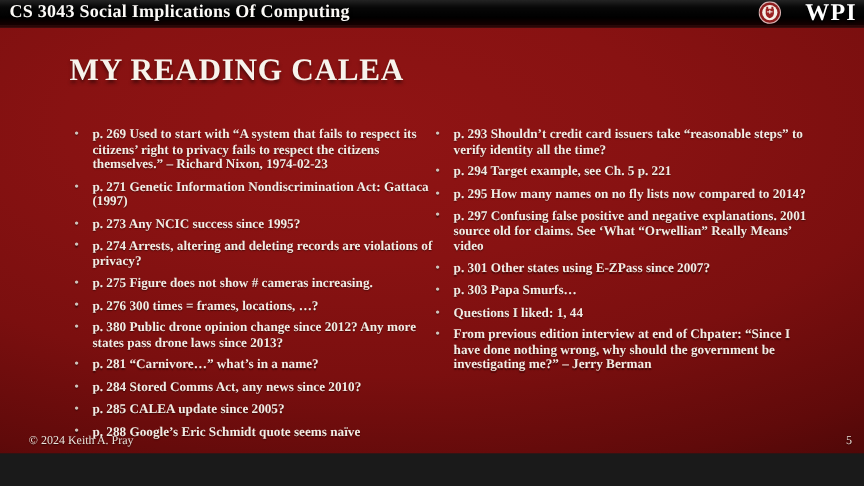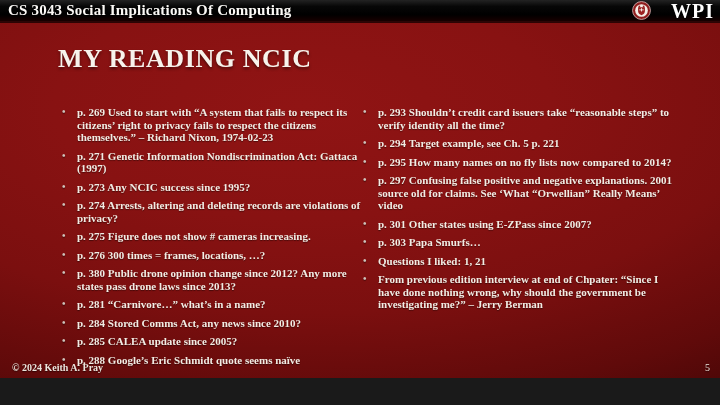--- a/index.html
+++ b/index.html
@@ -57,24 +57,23 @@
     text-shadow:0 1px 1px rgba(0,0,0,0.45);
   }
   .bullet-marker{
     position:absolute;left:2px;top:0;
     font-size:10px;line-height:12.5px;
     color:#cfc3bb;
   }
   .bullet-marker::before{content:"\2022";}
   
   .copyright{
-    position:absolute;left:12px;bottom:5px;
+    position:absolute;left:24px;bottom:5px;
     font-size:10px;color:#ebe4dc;
     text-shadow:0 1px 1px rgba(0,0,0,0.5);
-    font-weight:bold;
   }
   .page-number{
     position:absolute;right:10px;bottom:5px;
     font-size:10px;color:#ebe4dc;
     text-shadow:0 1px 1px rgba(0,0,0,0.5);
   }
 </style>
 </head>
 <body>
 
@@ -92,21 +91,21 @@
           <rect x="11.4" y="4.9" width="1.7" height="2.1" fill="#9b2222"></rect>
           <path d="M6.4 6.6 h7.2 v3.9 c0 2.2 -1.6 3.7 -3.6 4.5 c-2 -0.8 -3.6 -2.3 -3.6 -4.5 z" fill="#9b2222"></path>
           <rect x="9.5" y="7.6" width="1" height="3.4" fill="#f5efe7"></rect>
           <rect x="7.6" y="8.9" width="4.8" height="0.9" fill="#f5efe7"></rect>
         </svg>
       </span>
       <span class="logo-text">WPI</span>
     </div>
   </div>
 
-  <h1 class="slide-title">MY READING NCIC</h1>
+  <h1 class="slide-title">MY READING CALEA</h1>
 
   <ul class="col col-left">
       <li class="bullet-item"><span class="bullet-marker"></span><span class="bullet-text">p. 269 Used to start with “A system that fails to respect its citizens’ right to privacy fails to respect the citizens themselves.” – Richard Nixon, 1974-02-23</span></li>
       <li class="bullet-item"><span class="bullet-marker"></span><span class="bullet-text">p. 271 Genetic Information Nondiscrimination Act: Gattaca (1997)</span></li>
       <li class="bullet-item"><span class="bullet-marker"></span><span class="bullet-text">p. 273 Any NCIC success since 1995?</span></li>
       <li class="bullet-item"><span class="bullet-marker"></span><span class="bullet-text">p. 274 Arrests, altering and deleting records are violations of privacy?</span></li>
       <li class="bullet-item"><span class="bullet-marker"></span><span class="bullet-text">p. 275 Figure does not show # cameras increasing.</span></li>
       <li class="bullet-item"><span class="bullet-marker"></span><span class="bullet-text">p. 276 300 times = frames, locations, …?</span></li>
       <li class="bullet-item"><span class="bullet-marker"></span><span class="bullet-text">p. 380 Public drone opinion change since 2012? Any more states pass drone laws since 2013?</span></li>
       <li class="bullet-item"><span class="bullet-marker"></span><span class="bullet-text">p. 281 “Carnivore…” what’s in a name?</span></li>
@@ -115,20 +114,20 @@
       <li class="bullet-item"><span class="bullet-marker"></span><span class="bullet-text">p. 288 Google’s Eric Schmidt quote seems naïve</span></li>
     </ul>
 
   <ul class="col col-right">
       <li class="bullet-item"><span class="bullet-marker"></span><span class="bullet-text">p. 293 Shouldn’t credit card issuers take “reasonable steps” to verify identity all the time?</span></li>
       <li class="bullet-item"><span class="bullet-marker"></span><span class="bullet-text">p. 294 Target example, see Ch. 5 p. 221</span></li>
       <li class="bullet-item"><span class="bullet-marker"></span><span class="bullet-text">p. 295 How many names on no fly lists now compared to 2014?</span></li>
       <li class="bullet-item"><span class="bullet-marker"></span><span class="bullet-text">p. 297 Confusing false positive and negative explanations. 2001 source old for claims. See ‘What “Orwellian” Really Means’ video</span></li>
       <li class="bullet-item"><span class="bullet-marker"></span><span class="bullet-text">p. 301 Other states using E-ZPass since 2007?</span></li>
       <li class="bullet-item"><span class="bullet-marker"></span><span class="bullet-text">p. 303 Papa Smurfs…</span></li>
-      <li class="bullet-item"><span class="bullet-marker"></span><span class="bullet-text">Questions I liked: 1, 21</span></li>
+      <li class="bullet-item"><span class="bullet-marker"></span><span class="bullet-text">Questions I liked: 1, 44</span></li>
       <li class="bullet-item"><span class="bullet-marker"></span><span class="bullet-text">From previous edition interview at end of Chpater: “Since I have done nothing wrong, why should the government be investigating me?” – Jerry Berman</span></li>
     </ul>
 
   <span class="copyright">© 2024 Keith A. Pray</span>
   <span class="page-number">5</span>
 
 </div>
 
 </body></html>

